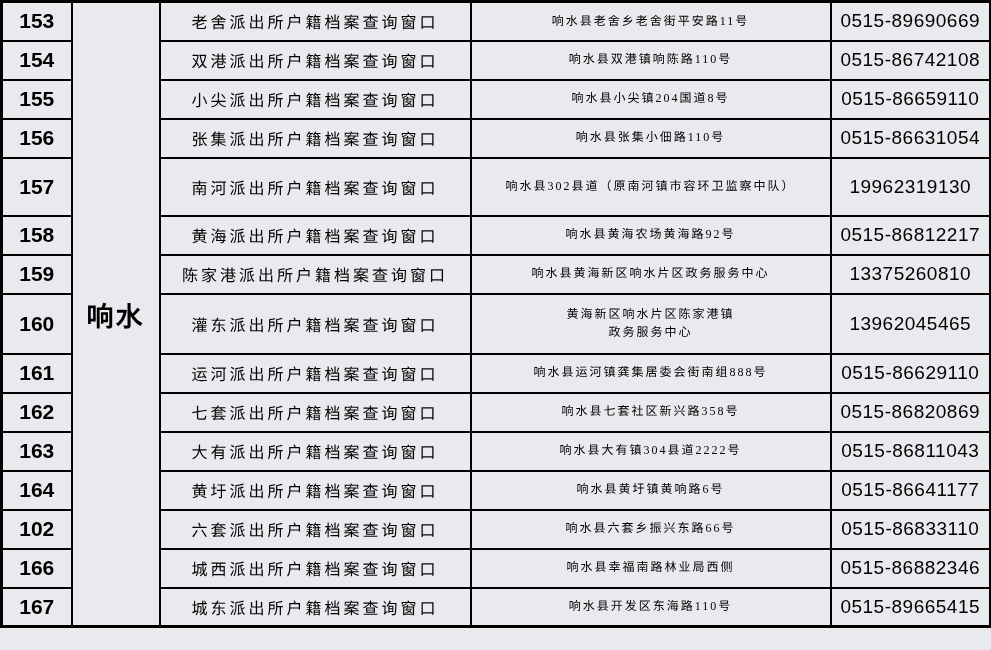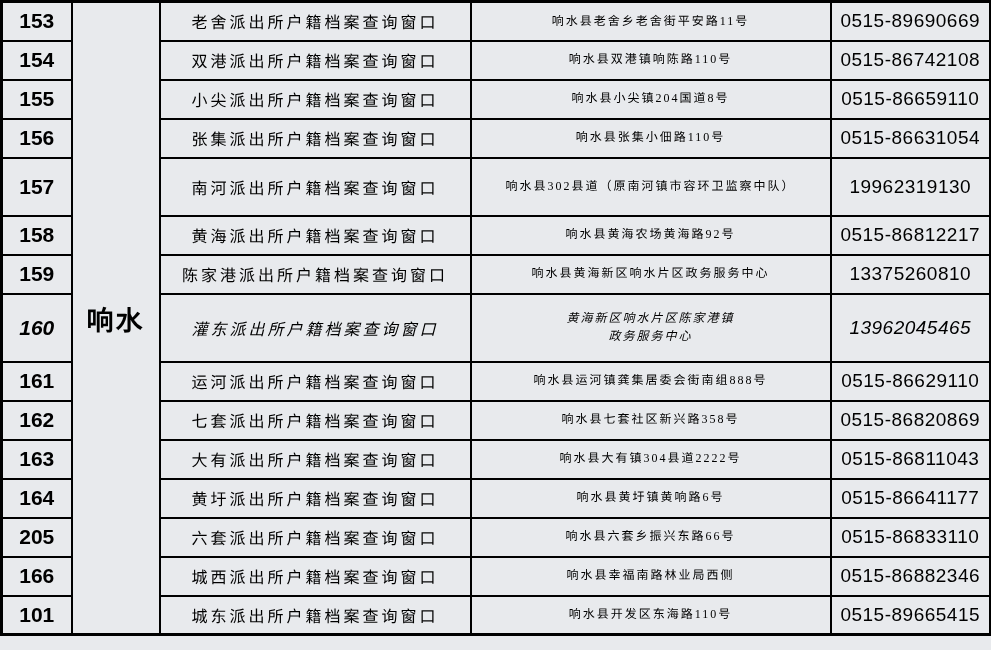--- a/index.html
+++ b/index.html
@@ -26,21 +26,21 @@
     border: 2px solid #000;
     text-align: center;
     vertical-align: middle;
     color: #000;
     padding: 2px 3px;
     overflow: hidden;
     box-sizing: border-box;
   }
   tr.row       { height: 39px; margin-top: 40px; }
   tr.row-tall-a{ height: 58px; }
-  tr.row-tall-b{ height: 68px; font-style: italic; }
+  tr.row-tall-b{ height: 60px; }
 
   td.c-num {
     font-family: "Liberation Sans", "DejaVu Sans", sans-serif;
     font-weight: bold;
     font-size: 21px;
   }
   td.c-district {
     font-family: Liberation Sans, sans-serif;
     font-weight: bold;
     font-size: 27px;
@@ -145,32 +145,32 @@
         <td class="c-addr">响水县大有镇304县道2222号</td>
         <td class="c-phone">0515-86811043</td>
       </tr>
       <tr class="row">
         <td class="c-num">164</td>
         <td class="c-window">黄圩派出所户籍档案查询窗口</td>
         <td class="c-addr">响水县黄圩镇黄响路6号</td>
         <td class="c-phone">0515-86641177</td>
       </tr>
       <tr class="row">
-        <td class="c-num">205</td>
+        <td class="c-num">102</td>
         <td class="c-window">六套派出所户籍档案查询窗口</td>
         <td class="c-addr">响水县六套乡振兴东路66号</td>
         <td class="c-phone">0515-86833110</td>
       </tr>
       <tr class="row">
         <td class="c-num">166</td>
         <td class="c-window">城西派出所户籍档案查询窗口</td>
         <td class="c-addr">响水县幸福南路林业局西侧</td>
         <td class="c-phone">0515-86882346</td>
       </tr>
       <tr class="row">
-        <td class="c-num">101</td>
+        <td class="c-num">167</td>
         <td class="c-window">城东派出所户籍档案查询窗口</td>
         <td class="c-addr">响水县开发区东海路110号</td>
         <td class="c-phone">0515-89665415</td>
       </tr>
     </tbody>
   </table>
 </div>
 
 </body></html>

